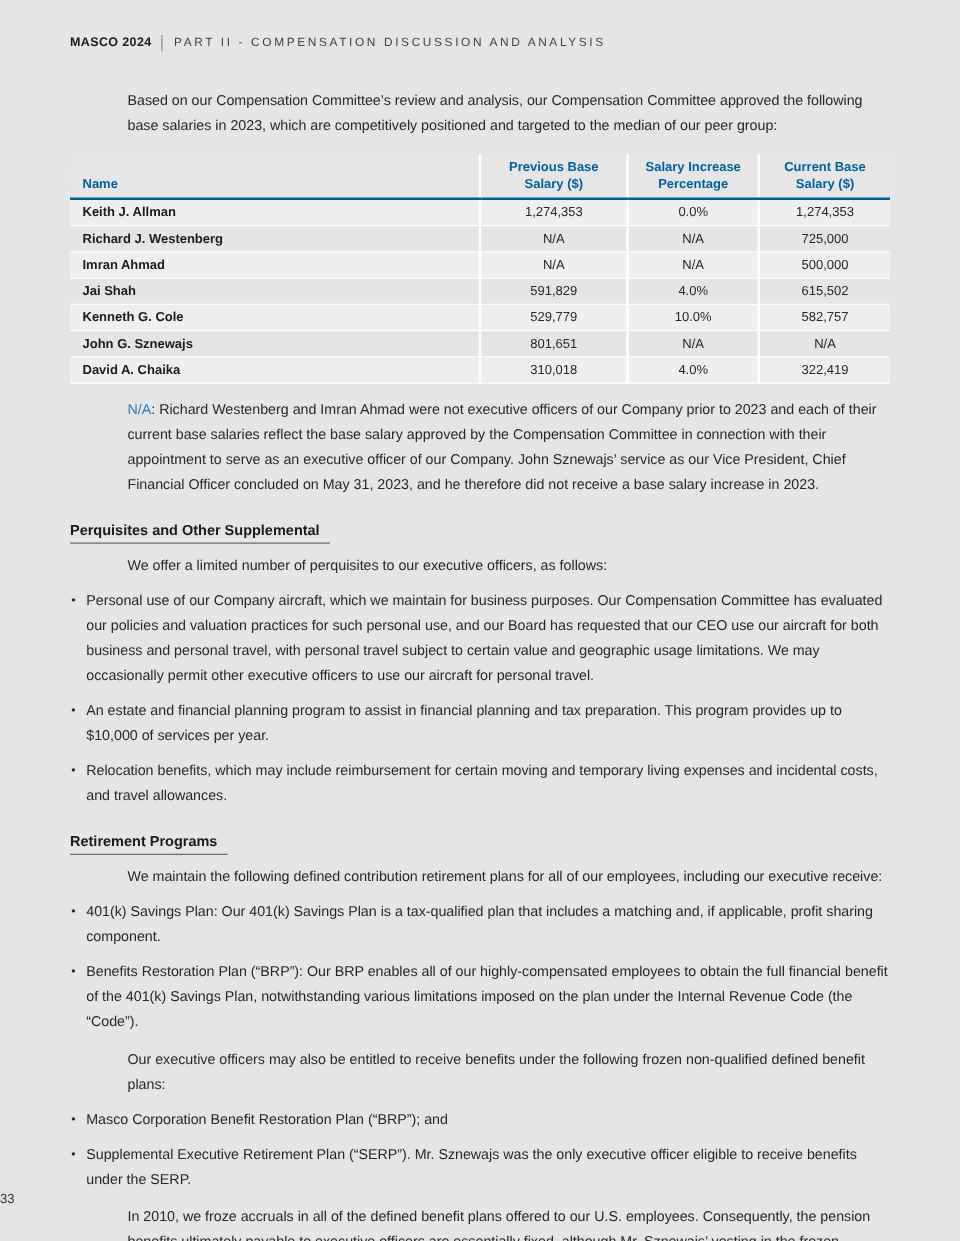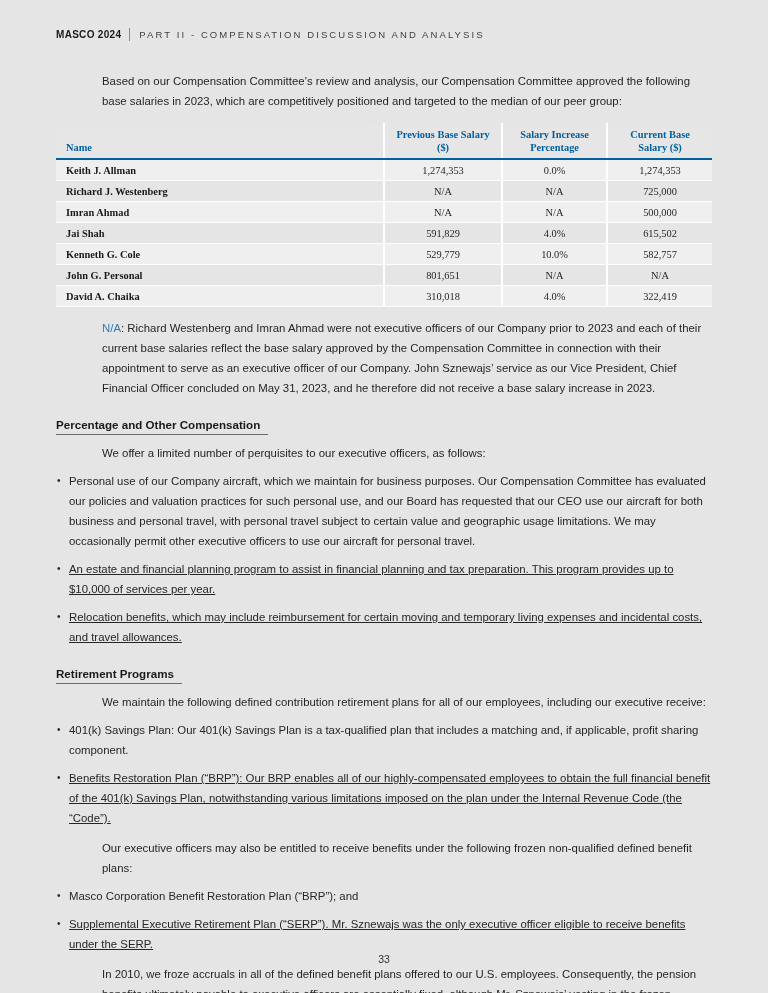--- a/index.html
+++ b/index.html
@@ -17,21 +17,21 @@
   .header-divider { width:1px; height:13px; background:#8a8a8a; margin:0 9px 0 8px; }
   .section-title { font-size:9.5px; color:#3f3f3f; letter-spacing:2.1px; white-space:nowrap; }
 
   
   .body-text { font-size:11.4px; line-height:20px; color:#262626;margin-left:46px; }
   .intro { margin-top:30px; }
 
   
   .salary-table { width:100%; border-collapse:collapse; margin-top:12px; }
   .salary-table th, .salary-table td {
-    font-size:10.4px; line-height:13px; padding:3px 10px;font-family:Liberation Serif, serif;
+    font-size:10.4px; line-height:13px; padding:3px 10px;
   }
   .salary-table th {
     background:#e6e6e6; color:#005f9e; font-weight:bold; text-align:center;
     vertical-align:bottom; border-bottom:2px solid #005f9e; padding-bottom:4px; padding-top:5px;
   }
   .salary-table th.col-name { text-align:left;border-radius:14px; }
   .salary-table td { text-align:center; border-bottom:1px solid #ffffff; padding-top:4px; padding-bottom:3px; }
   .salary-table td.col-name { text-align:left; font-weight:bold; color:#1a1a1a; }
   .salary-table th:not(:first-child), .salary-table td:not(:first-child) { border-left:2px solid #ffffff; }
   .salary-table tbody tr:nth-child(odd) td { background:#efefef; }
@@ -49,27 +49,27 @@
     padding:0 8px 3px 0;
   }
   .after-heading { margin-top:8px; }
   .para-gap { margin-top:10px; }
 
   ul.bullet-list { list-style:none; margin-top:8px; }
   ul.bullet-list li {
     position:relative; padding-left:13px;
     font-size:11.4px; line-height:20px; color:#262626;
   }
-  ul.bullet-list li + li { margin-top:8px;text-decoration:underline; }
+  ul.bullet-list li + li { margin-top:8px; }
   ul.bullet-list li::before {
     content:"\2022"; position:absolute; left:1px; top:0; font-size:10px; line-height:20px; color:#262626;
   }
 
   .page-footer {
-    position:absolute; left:0; right:0; bottom:28px; text-align:center;
+    position:absolute; left:0; right:0; bottom:28px; 
     font-size:10.5px; color:#333333;
   }
 </style>
 </head>
 <body>
 
 <div class="page">
   <div class="content">
 
     <div class="running-header">
@@ -120,37 +120,37 @@
           <td>4.0%</td>
           <td>615,502</td>
         </tr>
         <tr>
           <td class="col-name">Kenneth G. Cole</td>
           <td>529,779</td>
           <td>10.0%</td>
           <td>582,757</td>
         </tr>
         <tr>
-          <td class="col-name">John G. Personal</td>
+          <td class="col-name">John G. Sznewajs</td>
           <td>801,651</td>
           <td>N/A</td>
           <td>N/A</td>
         </tr>
         <tr>
           <td class="col-name">David A. Chaika</td>
           <td>310,018</td>
           <td>4.0%</td>
           <td>322,419</td>
         </tr>
       </tbody>
     </table>
 
     <p class="body-text na-note"><span class="na-label">N/A</span><span>: Richard Westenberg and Imran Ahmad were not executive officers of our Company prior to 2023 and each of their current base salaries reflect the base salary approved by the Compensation Committee in connection with their appointment to serve as an executive officer of our Company. John Sznewajs’ service as our Vice President, Chief Financial Officer concluded on May 31, 2023, and he therefore did not receive a base salary increase in 2023.</span></p>
 
-    <h3 class="section-heading"><span class="heading-text">Percentage and Other Compensation</span></h3>
+    <h3 class="section-heading"><span class="heading-text">Perquisites and Other Supplemental</span></h3>
     <p class="body-text after-heading">We offer a limited number of perquisites to our executive officers, as follows:</p>
     <ul class="bullet-list">
       <li>Personal use of our Company aircraft, which we maintain for business purposes. Our Compensation Committee has evaluated our policies and valuation practices for such personal use, and our Board has requested that our CEO use our aircraft for both business and personal travel, with personal travel subject to certain value and geographic usage limitations. We may occasionally permit other executive officers to use our aircraft for personal travel.</li>
       <li>An estate and financial planning program to assist in financial planning and tax preparation. This program provides up to $10,000 of services per year.</li>
       <li>Relocation benefits, which may include reimbursement for certain moving and temporary living expenses and incidental costs, and travel allowances.</li>
     </ul>
 
     <h3 class="section-heading"><span class="heading-text">Retirement Programs</span></h3>
     <p class="body-text after-heading">We maintain the following defined contribution retirement plans for all of our employees, including our executive receive:</p>
     <ul class="bullet-list">

